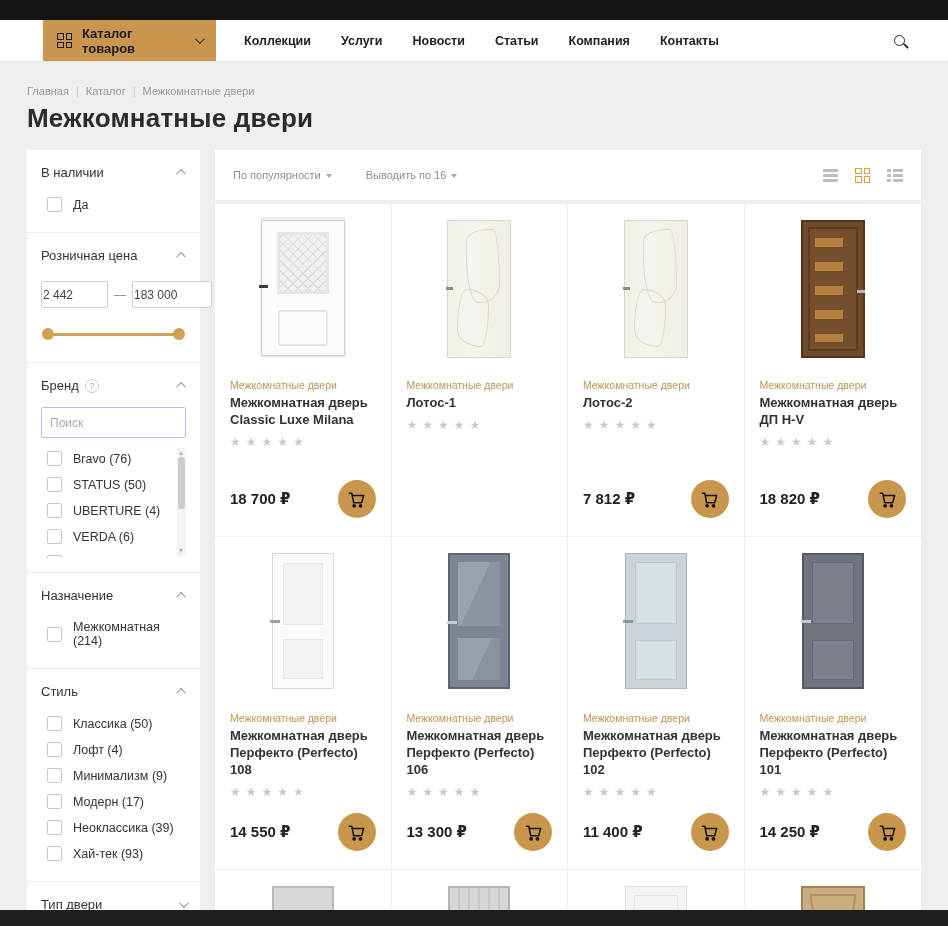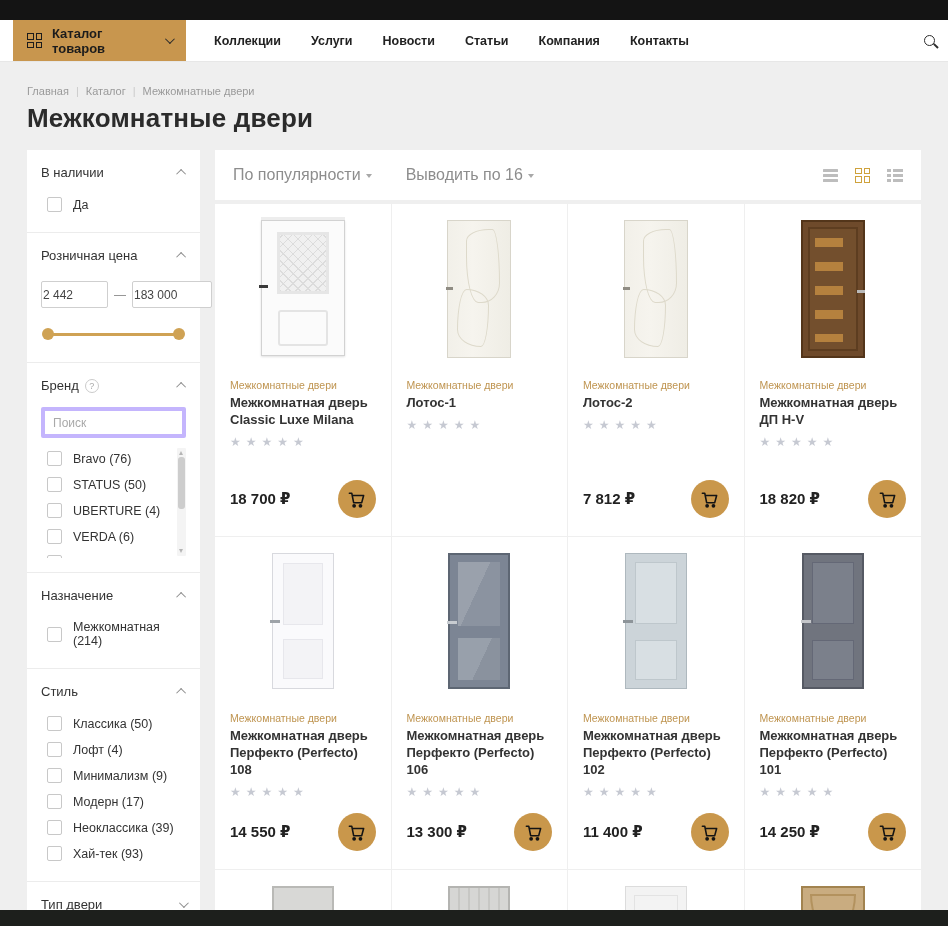--- a/index.html
+++ b/index.html
@@ -1,21 +1,21 @@
 <!DOCTYPE html>
 <html><head>
 <meta charset="utf-8">
 <style>
   * { margin:0; padding:0; box-sizing:border-box; }
   html,body { width:948px; height:926px; overflow:hidden; }
   body { font-family:"Liberation Sans","DejaVu Sans",sans-serif; background:#efefef; color:#333; position:relative; }
 
   
   .topbar { height:20px; background:#141414; width:100%; }
-  .header { height:42px; background:#fff; border-bottom:1px solid #e7e7e7; display:flex; align-items:stretch; padding:0 13px; }
+  .header { height:42px; background:#fff; border-bottom:1px solid #e7e7e7; display:flex; align-items:stretch; padding:0 43px; }
   .catalog-btn { background:#c8964e; width:173px; display:flex; align-items:center; gap:10px; padding:0 14px; cursor:pointer; }
   .catalog-btn .label { font-size:13px; font-weight:700; color:#1c1c1c; flex:1; }
   .grid-ic { width:15px; height:15px; display:grid; grid-template-columns:1fr 1fr; gap:2px; }
   .grid-ic i { border:1.6px solid #1c1c1c; display:block; }
   .chev { width:7px; height:7px; border-right:1.6px solid #2a2a2a; border-bottom:1.6px solid #2a2a2a; display:inline-block; }
   .chev.down { transform:rotate(45deg) translateY(-2px); }
   .chev.up   { transform:rotate(-135deg) translateY(-2px); }
   .chev.gray { border-color:#8e8e8e; }
   .main-nav { display:flex; align-items:center; gap:30px; margin-left:28px; flex:1; }
   .main-nav a { font-size:12.5px; font-weight:700; color:#222; text-decoration:none; cursor:pointer; }
@@ -44,32 +44,32 @@
   .opt { display:flex; align-items:center; gap:11px; padding:5px 0 6px 6px; font-size:12.5px; color:#333; cursor:pointer; }
   .cb { width:15px; height:15px; border:1px solid #c8c8c8; border-radius:2px; background:#fff; flex:none; }
   .price-row { display:flex; align-items:center; gap:6px; margin:6px 0 2px; }
   .price-inp { height:27px; border:1px solid #cfcfcf; border-radius:2px; font-size:12px; color:#444; padding:0 1px; width:67px; font-family:inherit; }
   .price-inp.max { width:80px; }
   .dash { color:#8a8a8a; font-size:12px; }
   .slider { position:relative; height:12px; margin:20px 2px 8px; }
   .slider .track { position:absolute; top:5px; left:0; right:0; height:3px; background:#cfa254; border-radius:2px; }
   .slider .hnd { position:absolute; top:0; width:12px; height:12px; border-radius:50%; background:#cfa254; cursor:pointer; }
   .slider .hnd.l { left:-1px; } .slider .hnd.r { right:-1px; }
-  .brand-search { width:100%; height:31px; border:4px solid #c4b5fd; border-radius:2px; font-size:12px; padding:8px 8px; color:#444; font-family:inherit; margin:2px 0 8px; }
+  .brand-search { width:100%; height:31px; border:1px solid #c4b5fd; border-radius:2px; font-size:12px; padding:8px 8px; color:#444; font-family:inherit; margin:2px 0 8px; }
   .brand-search::placeholder { color:#a9a9a9; }
   .brand-list { position:relative; height:112px; overflow:hidden; padding-right:14px; }
   .sb { position:absolute; right:0; top:2px; bottom:2px; width:9px; background:#f4f4f4; border-radius:1px; }
   .sb .ar { position:absolute; left:2px; width:0; height:0; border-left:2.5px solid transparent; border-right:2.5px solid transparent; cursor:pointer; }
   .sb .ar.up { top:3px; border-bottom:4px solid #b5b5b5; }
   .sb .ar.dn { bottom:3px; border-top:4px solid #b5b5b5; }
   .sb .thumb { position:absolute; top:9px; left:1px; width:7px; height:52px; background:#cdcdcd; border-radius:3px; cursor:pointer; }
 
   
   .toolbar { background:#fff; height:50px; display:flex; align-items:center; padding:0 18px; margin-bottom:4px; }
-  .sortitem { font-size:16px; color:#8d8d8d; margin-right:34px; cursor:pointer; display:flex; align-items:center; gap:5px; }
+  .sortitem { font-size:11px; color:#8d8d8d; margin-right:34px; cursor:pointer; display:flex; align-items:center; gap:5px; }
   .caret { width:0; height:0; border-left:3.5px solid transparent; border-right:3.5px solid transparent; border-top:4.5px solid #a8a8a8; margin-top:1px; }
   .views { margin-left:auto; display:flex; gap:17px; align-items:center; }
   .v-ic { cursor:pointer; display:block; }
   .v-list { width:15px; display:grid; gap:2px; }
   .v-list i { height:3px; background:#bdbdbd; border-radius:.5px; display:block; }
   .v-grid { width:15px; height:15px; display:grid; grid-template-columns:1fr 1fr; gap:2px; }
   .v-grid i { border:1.7px solid #cfa23c; display:block; }
   .v-det { width:16px; display:grid; gap:2px; }
   .v-det i { height:3px; display:block; background:linear-gradient(90deg,#bdbdbd 0 4px,transparent 4px 6px,#bdbdbd 6px 100%); }
 

